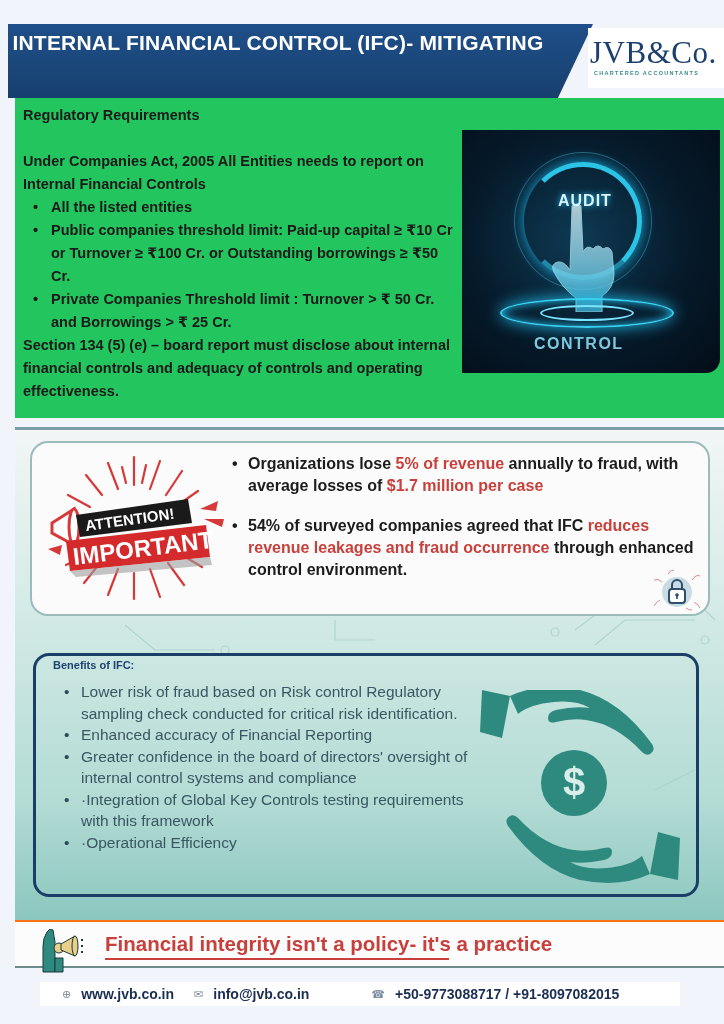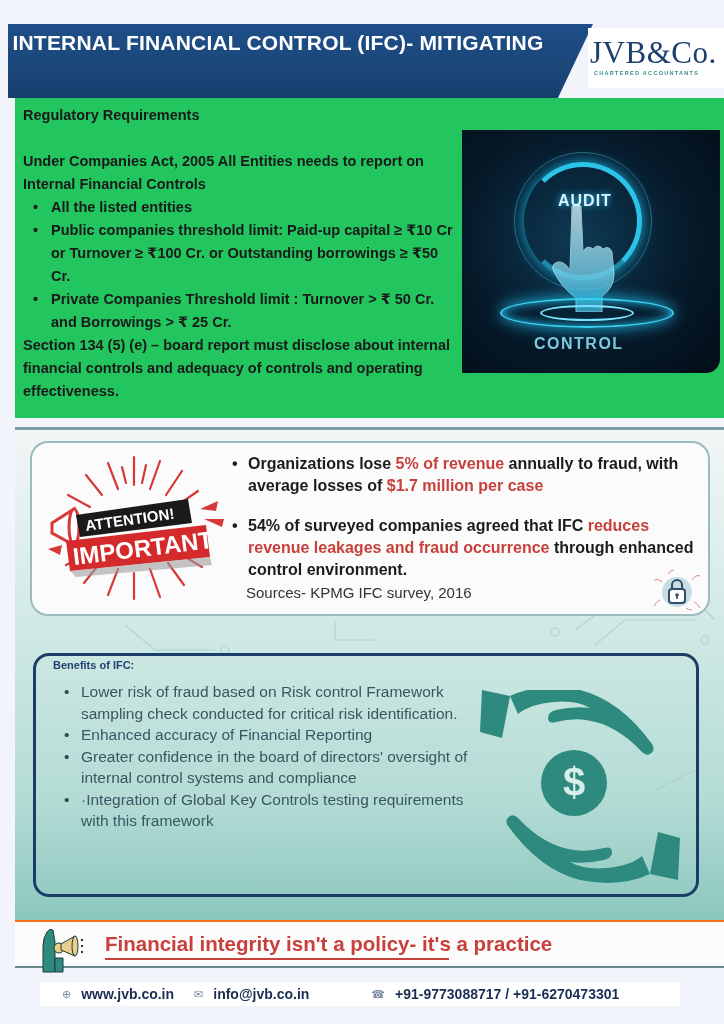--- a/index.html
+++ b/index.html
@@ -188,21 +188,20 @@
     <text x="36" y="116" fill="#ffffff" font-family="Liberation Sans, sans-serif" font-weight="bold" font-size="24" transform="rotate(-7 36 116)">IMPORTANT</text>
   </svg>
 
   <div class="stats-text">
     <div class="stat-item">
       <span>Organizations lose </span><span class="red">5% of revenue</span><span> annually to fraud, with average losses of </span><span class="red">$1.7 million per case</span>
     </div>
     <div class="stat-item">
       <span>54% of surveyed companies agreed that IFC </span><span class="red">reduces revenue leakages and fraud occurrence</span><span> through enhanced control environment.</span>
     </div>
-    <div class="source">Sources- KPMG IFC survey, 2016</div>
   </div>
 
   <svg class="lock-icon" viewBox="0 0 50 44">
     <circle cx="25" cy="24" r="15" fill="#c9dce4"></circle>
     <g stroke="#e08a8a" stroke-width="1" fill="none">
       <path d="M10 14 q-4 -4 -8 -2"></path>
         <path d="M40 12 q4 -6 8 -4"></path>
       <path d="M8 32 q-4 2 -6 6"></path>
         <path d="M42 34 q4 2 6 6"></path>
       <path d="M16 6 q2 -4 6 -4"></path>
@@ -211,24 +210,25 @@
     <rect x="17" y="21" width="16" height="14" rx="3" fill="#ffffff" stroke="#2f4e6a" stroke-width="2"></rect>
     <path d="M20 21 v-4 a5 5 0 0 1 10 0 v4" fill="none" stroke="#2f4e6a" stroke-width="2"></path>
     <circle cx="25" cy="27" r="1.8" fill="#2f4e6a"></circle>
     <rect x="24.2" y="27" width="1.6" height="4" fill="#2f4e6a"></rect>
   </svg>
 </div>
 
 <div class="benefits">
   <div class="benefits-title">Benefits of IFC:</div>
   <ul class="benefits-list">
-    <li>Lower risk of fraud  based on Risk control Framework sampling check conducted for critical risk identification.</li>
+    <li>Lower risk of fraud  based on Risk control Regulatory sampling check conducted for critical risk identification.</li>
     <li>Enhanced accuracy of Financial Reporting</li>
     <li>Greater confidence in the board of directors' oversight of internal control systems and compliance</li>
     <li>·Integration of Global Key Controls testing requirements with this framework</li>
+    <li>·Operational Efficiency</li>
   </ul>
 </div>
 
 <svg class="hands" viewBox="0 0 200 200">
   <g fill="#2e8a7e">
 
     <polygon points="2,0 30,6 22,48 0,42"></polygon>
     <path d="M30 6 q30 -14 70 -6 q40 10 72 54 q4 6 -2 10 q-4 2 -8 -2 q-26 -28 -56 -32 q-14 -2 -30 2 q-8 2 -8 -4 q0 -6 8 -8 q18 -4 34 -2 q-14 -8 -36 -6 q-24 2 -36 12 z"></path>
 
     <circle cx="94" cy="93" r="33"></circle>
@@ -255,14 +255,14 @@
   <div class="quote-text">Financial integrity isn't a policy- it's a practice</div>
   <div class="quote-underline"></div>
 </div>
 
 <div class="contact">
   <span class="ic c-web">⊕</span>
   <span>www.jvb.co.in</span>
   <span class="ic c-mail">✉</span>
   <span>info@jvb.co.in</span>
   <span class="ic c-phone">☎</span>
-  <span>+91-9773088717 / +91-6270473301</span>
+  <span>+50-9773088717 / +91-8097082015</span>
 </div>
 
 </body></html>

